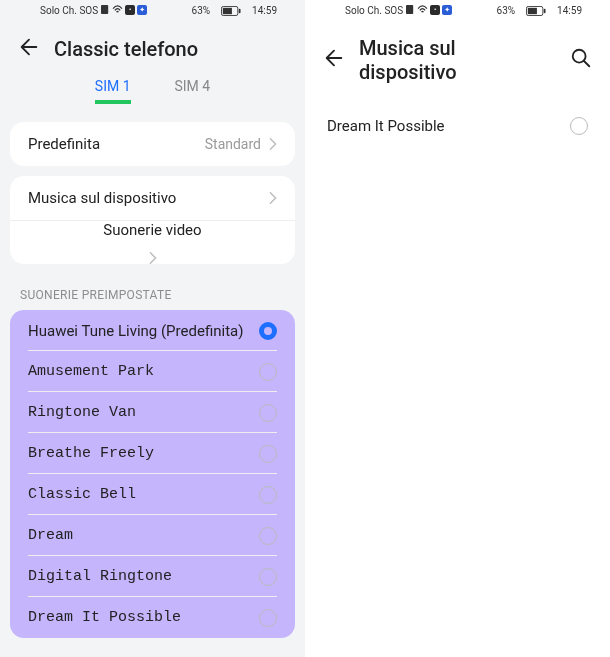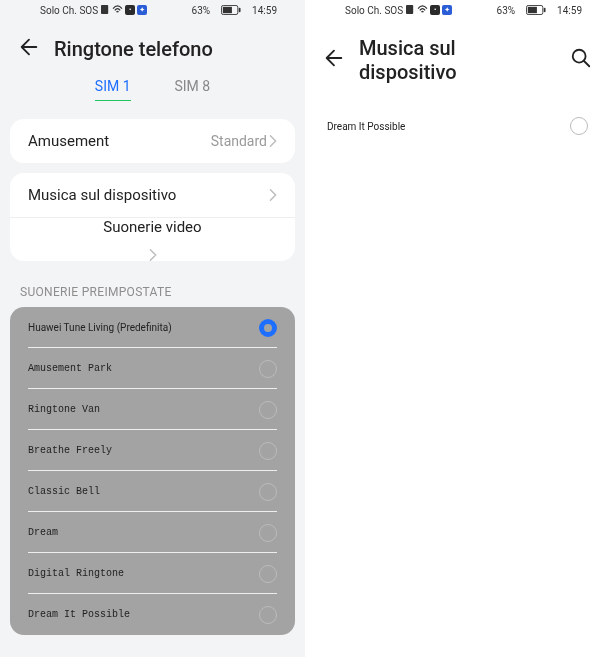--- a/index.html
+++ b/index.html
@@ -3,49 +3,49 @@
 <meta charset="utf-8">
 <style>
   * { margin: 0; padding: 0; box-sizing: border-box; font-family: -apple-system, BlinkMacSystemFont, "Segoe UI", Roboto, sans-serif; }
   body { width: 610px; height: 657px; display: flex; background: #fff; }
   .phone { width: 50%; height: 100%; position: relative; overflow: hidden; }
   .phone-left { background: #f3f4f6; }
   .phone-right { background: #fff; }
 
   .status-bar { height: 20px; display: flex; justify-content: space-between; align-items: center; padding: 0 28px 0 40px; font-size: 10px; color: #333; }
   .status-left { display: flex; align-items: flex-start; gap: 3px; }
-  .status-right { display: flex; align-items: center; gap: 11px; }
+  .status-right { display: flex; align-items: flex-end; gap: 11px; }
   .status-icons { display: inline-flex; align-items: center; gap: 2px; }
   .status-icons svg { display: block; }
   .mini-box { width: 10px; height: 10px; display: inline-flex; align-items: center; justify-content: center; font-size: 7px; border-radius: 2px; }
   .mb-blue { background: #2b5dd7; color: #fff; }
   .mb-dark { background: #2b2b2b; color: #fff; }
 
   .header { display: flex; align-items: center; padding: 16px 18px 10px 18px; gap: 14px; }
   .header .title { font-size: 20px; font-weight: 500; color: #222; flex: 1; }
   .header .search { margin-left: auto; }
 
   .tabs { display: flex; justify-content: center; gap: 44px; padding: 6px 0 8px 0; }
   .tab { font-size: 14px; color: #888; padding-bottom: 6px; cursor: pointer; }
-  .tab.active { color: #1e6fff; border-bottom: 1px solid #22c55e; }
+  .tab.active { color: #1e6fff; border-bottom: 4px solid #22c55e; }
 
   .card { background: #fff; margin: 10px 10px 0 10px; border-radius: 14px; overflow: hidden; }
   .row { display: flex; align-items: center; justify-content: space-between; padding: 0 18px; height: 44px; cursor: pointer; }
   .row .label { font-size: 15px; color: #222; }
-  .row .value { font-size: 14px; color: #9a9a9a; display: flex; align-items: center; gap: 2px; }
+  .row .value { font-size: 14px; color: #9a9a9a; display: flex; align-items: center; gap: 8px; }
   .row + .row { border-top: 1px solid #eee; flex-direction: column; }
 
   .section-label { font-size: 12px; color: #8d8d8d; letter-spacing: 0.3px; padding: 24px 20px 8px 20px; }
 
-  .list { background: #a3a3a3; margin: 0 10px; border-radius: 14px; overflow: hidden; }
+  .list { background: #c4b5fd; margin: 0 10px; border-radius: 14px; overflow: hidden; }
   .list .item { display: flex; align-items: center; justify-content: space-between; padding: 0 18px; height: 41px; cursor: pointer; }
   .list .item + .item .label { border-top: 0; font-family: Liberation Mono, monospace; }
   .list .item-sep { position: relative; }
   .list .item-sep::after { content: ""; position: absolute; left: 18px; right: 18px; bottom: 0; height: 1px; background: #eee; }
-  .item .label { font-size: 10px; color: #222; }
+  .item .label { font-size: 15px; color: #222; }
 
   .radio { width: 18px; height: 18px; border: 1.5px solid #bbb; border-radius: 50%; display: inline-block; position: relative; }
   .radio.selected { border-color: #1e6fff; border-width: 5px; }
 
   .chevron { color: #bdbdbd; }
 
   .right-list { margin: 10px 16px; background: #fff; border-radius: 10px; }
   .right-list .item { display: flex; align-items: center; justify-content: space-between; padding: 0 6px; height: 44px; cursor: pointer; }
 </style>
 </head>
@@ -77,31 +77,31 @@
       <span>14:59</span>
     </div>
   </div>
 
   <div class="header">
     <span>
       <svg width="22" height="22" viewBox="0 0 24 24">
           <path d="M12 4 L4 12 L12 20 M4 12 H20" stroke="#222" stroke-width="2" fill="none" stroke-linecap="round" stroke-linejoin="round"></path>
         </svg>
     </span>
-    <span class="title">Ringtone telefono</span>
+    <span class="title">Classic telefono</span>
   </div>
 
   <div class="tabs">
     <div class="tab active">SIM 1</div>
-    <div class="tab">SIM 8</div>
+    <div class="tab">SIM 4</div>
   </div>
 
   <div class="card">
     <div class="row">
-      <span class="label">Amusement</span>
+      <span class="label">Predefinita</span>
       <span class="value">
         <span>Standard</span>
         <svg class="chevron" width="8" height="12" viewBox="0 0 8 14">
             <path d="M1 1 L7 7 L1 13" stroke="#bdbdbd" stroke-width="1.7" fill="none" stroke-linecap="round"></path>
           </svg>
       </span>
     </div>
   </div>
 
   <div class="card">

